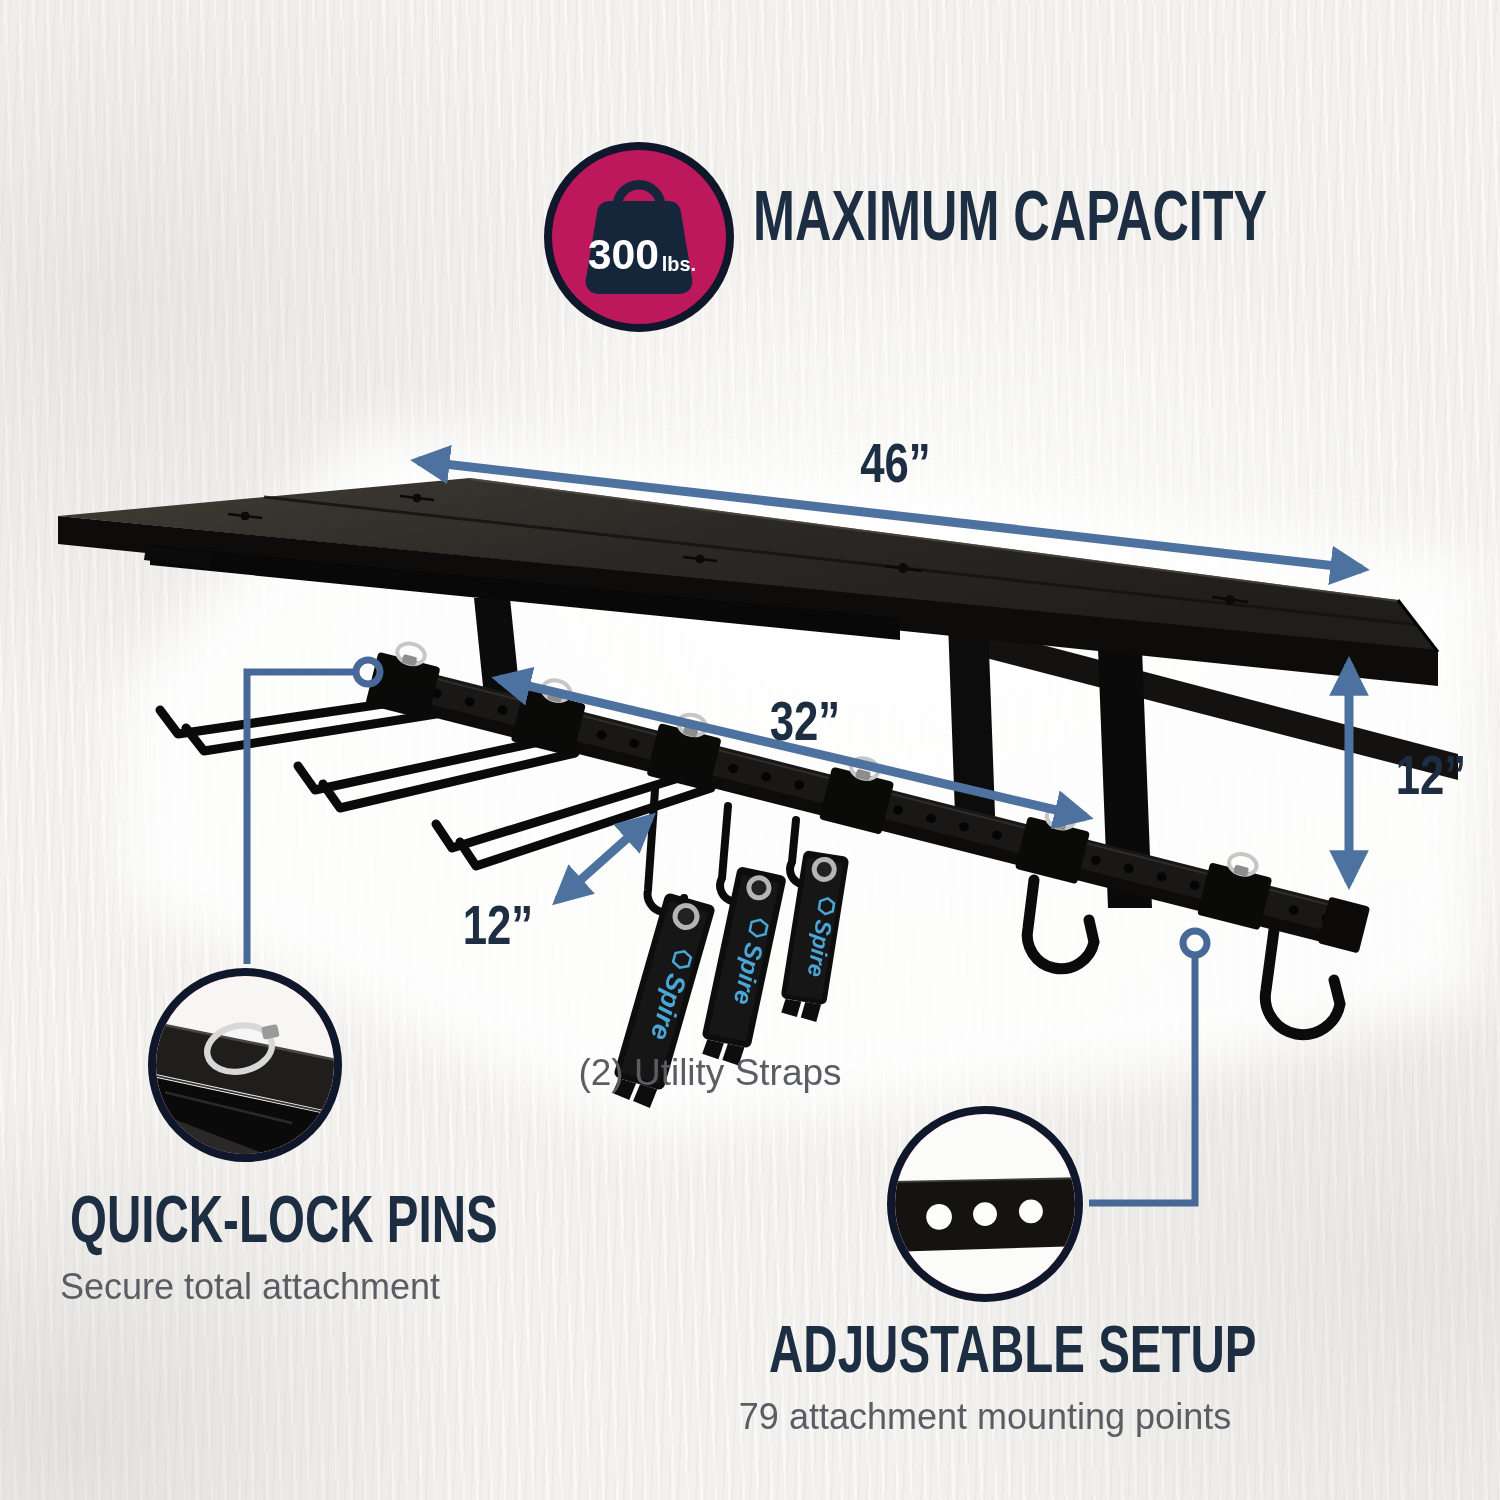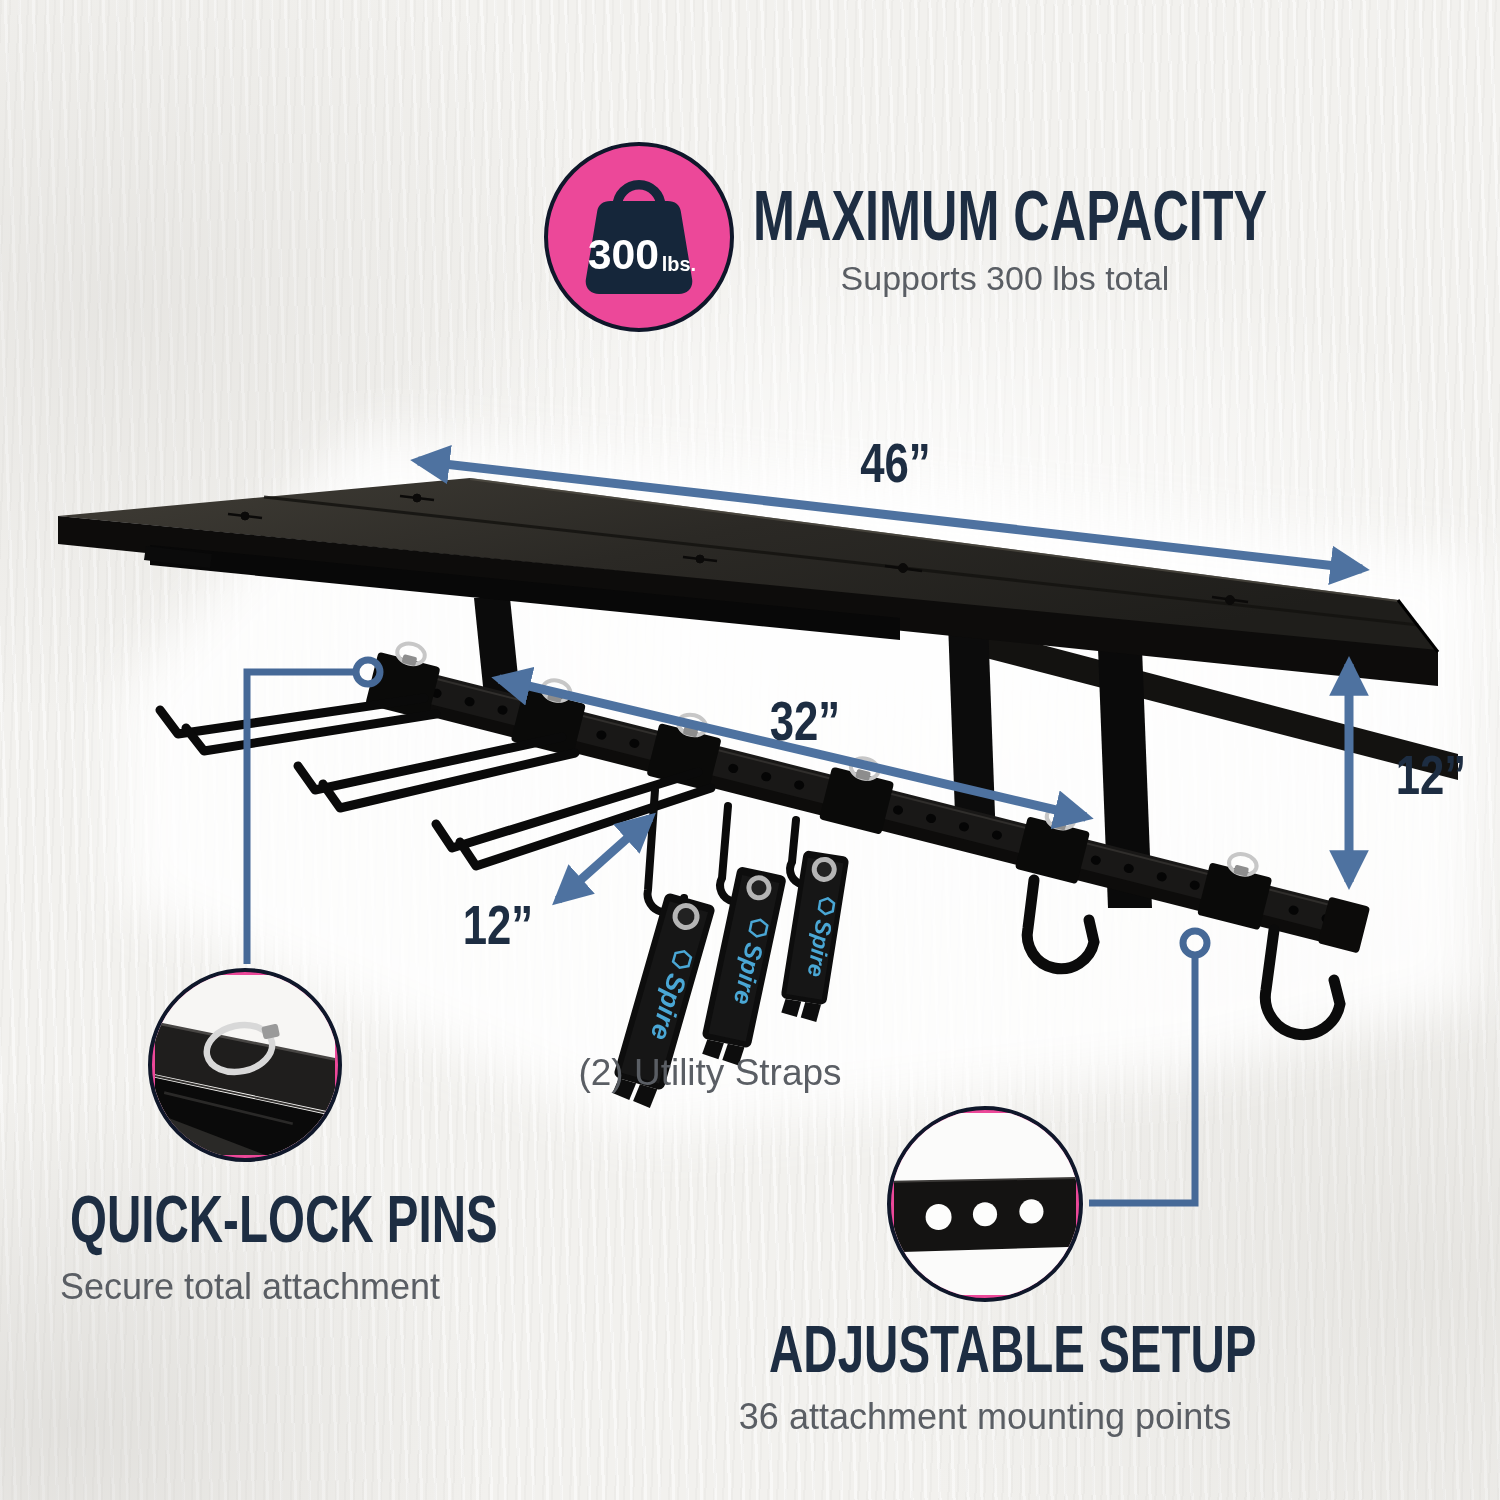--- a/index.html
+++ b/index.html
@@ -15,22 +15,22 @@
       repeating-linear-gradient(92deg, rgba(140,138,134,.05) 0 2px, rgba(0,0,0,0) 2px 9px),
       repeating-linear-gradient(88deg, rgba(255,255,255,.5) 0 3px, rgba(0,0,0,0) 3px 14px);
   }
   .abs{position:absolute;}
   .h-cond{
     font-weight:700;color:#1d2d42;white-space:nowrap;text-align:center;
     transform:scaleX(.72);transform-origin:center;letter-spacing:0;line-height:1;
   }
   .sub{color:#5a5e64;text-align:center;}
   .badge{
-    border:4px solid #0f172a;border-radius:50%;box-sizing:border-box;
-    background:#ec4899;display:flex;align-items:center;justify-content:center;overflow:hidden;
+    border:8px solid #0f172a;border-radius:50%;box-sizing:border-box;
+    background:#be185d;display:flex;align-items:center;justify-content:center;overflow:hidden;
   }
   .cap-badge{left:544px;top:142px;width:190px;height:190px;}
   .cap-title{left:655px;top:181px;width:700px;font-size:70px;}
   .cap-sub{left:705px;top:252px;width:600px;font-size:34px;line-height:52px;}
   .scene{left:0;top:0;width:1500px;height:1500px;}
   .dim{font-weight:700;color:#1d2d42;font-size:56px;white-space:nowrap;text-align:center;
        transform:scaleX(.78);transform-origin:center;}
   .dim-46{left:828px;top:430px;width:135px;}
   .dim-32{left:745px;top:688px;width:120px;}
   .dim-12r{left:1366px;top:742px;width:130px;}
@@ -50,21 +50,20 @@
   <svg width="152" height="152" viewBox="0 0 160 160">
     <path d="M57,48 a23,23 0 0 1 46,0" fill="none" stroke="#15263a" stroke-width="10"></path>
     <path d="M50,42 h60 c8,0 13,4 14,11 l12,72 c1,9 -5,15 -14,15 H38 c-9,0 -15,-6 -14,-15 l12,-72 c1,-7 6,-11 14,-11 z" fill="#15263a"></path>
     <text x="26" y="114" font-size="45" font-weight="700" fill="#ffffff">300</text>
     <text x="104" y="116" font-size="21" font-weight="700" fill="#ffffff">lbs.</text>
   </svg>
 </div>
 
 <div class="abs h-cond cap-title">MAXIMUM CAPACITY</div>
 <div class="abs sub cap-sub">
-  <span style="display:block">Supports 300 lbs total</span>
 </div>
 
 <svg class="abs scene" viewBox="0 0 1500 1500">
   <defs>
     <marker id="ah" viewBox="0 0 10 10" refX="8" refY="5" markerWidth="4.4" markerHeight="4.4" orient="auto-start-reverse">
       <path d="M0,0 L10,5 L0,10 z" fill="#4e72a0"></path>
     </marker>
     <linearGradient id="gTop" x1="0" y1="0" x2="1" y2="0.55">
       <stop offset="0" stop-color="#403d36"></stop>
       <stop offset="0.5" stop-color="#2b2925"></stop>
@@ -247,13 +246,13 @@
   <svg width="182" height="182" viewBox="0 0 196 196">
     <rect x="0" y="0" width="196" height="196" fill="#fbfbfa"></rect>
     <polygon points="0,74 196,70 196,144 0,150" fill="#141312"></polygon>
     <line x1="0" y1="74" x2="196" y2="70" stroke="#3c3a38" stroke-width="2"></line>
     <circle cx="48" cy="112" r="14" fill="#fdfdfc"></circle>
     <circle cx="98" cy="109" r="13" fill="#fdfdfc"></circle>
     <circle cx="148" cy="106" r="13" fill="#fdfdfc"></circle>
   </svg>
 </div>
 <div class="abs h-cond adj-title">ADJUSTABLE SETUP</div>
-<div class="abs sub adj-sub">36 attachment mounting points</div>
+<div class="abs sub adj-sub">79 attachment mounting points</div>
 
 </body></html>

